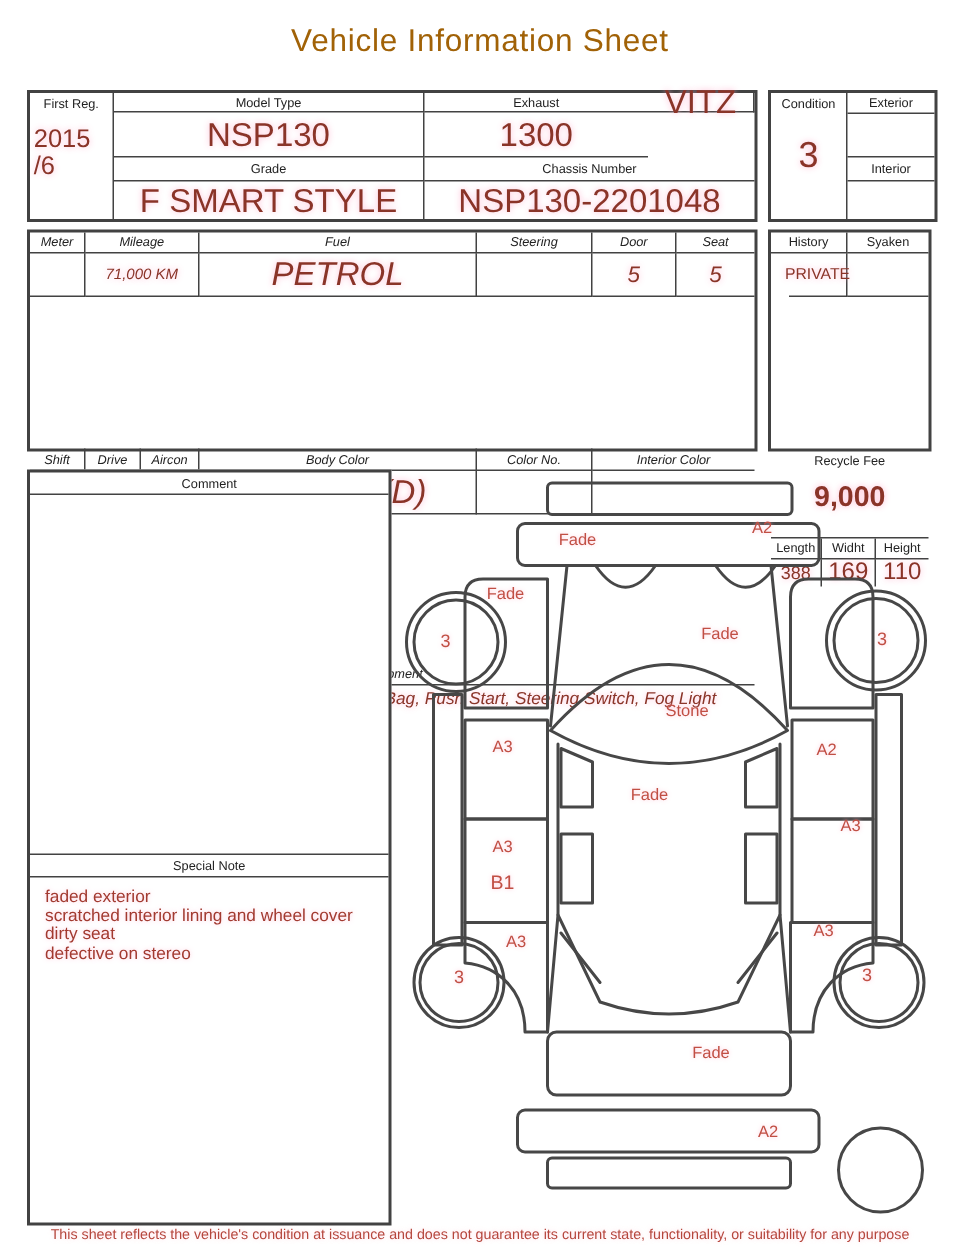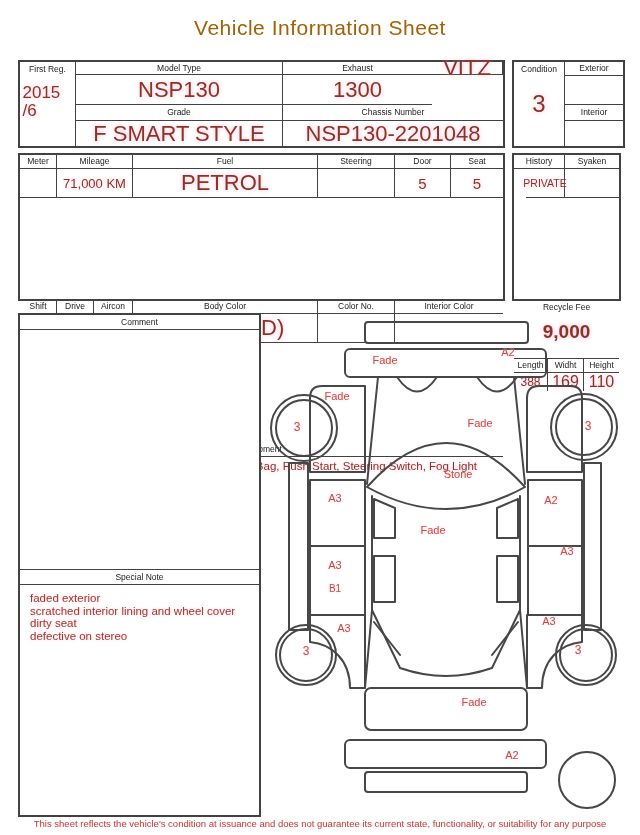--- a/index.html
+++ b/index.html
@@ -64,30 +64,30 @@
       <div class="lbl" style="padding-top:3px;">Condition</div>
       <div class="val condval" style="margin-top:16px;">3</div>
     </div>
     <div class="cell lbl bb">Exterior</div>
     <div class="cell bb"></div>
     <div class="cell lbl bb">Interior</div>
     <div class="cell"></div>
   </div>
 </div>
 
-<div class="abs tbl" style="left:18px;top:153px;width:487px;height:148px;display:flex;flex-direction:column;">
+<div class="abs tbl" style="left:18px;top:153px;width:487px;height:148px;display:flex;flex-direction:column;font-style:italic;">
   <div class="grid" style="grid-template-columns:37px 76px 185px 77px 56px 1fr;grid-template-rows:14px 29px;flex:0 0 auto;">
     <div class="cell lbl bb br">Meter</div>
     <div class="cell lbl bb br">Mileage</div>
     <div class="cell lbl bb br">Fuel</div>
     <div class="cell lbl bb br">Steering</div>
     <div class="cell lbl bb br">Door</div>
     <div class="cell lbl bb">Seat</div>
     <div class="cell bb br"></div>
-    <div class="cell val bb br" style="font-size:13px;">71,000 KM</div>
+    <div class="cell val bb br" style="font-size:10px;">71,000 KM</div>
     <div class="cell val bb br">PETROL</div>
     <div class="cell bb br"></div>
     <div class="cell val val-sm bb br">5</div>
     <div class="cell val val-sm bb">5</div>
   </div>
   <div class="grid" style="grid-template-columns:37px 37px 39px 185px 77px 1fr;grid-template-rows:15px 29px;flex:0 0 auto;">
     <div class="cell lbl bb br">Shift</div>
     <div class="cell lbl bb br">Drive</div>
     <div class="cell lbl bb br">Aircon</div>
     <div class="cell lbl bb br">Body Color</div>
@@ -198,21 +198,21 @@
       <span class="dlabel" style="left: 67px; top: 86px; font-size: 11px;">Fade</span>
       <span class="dlabel" style="left: 210px; top: 113px; font-size: 11px;">Fade</span>
       <span class="dlabel" style="left: 27px; top: 117px; font-size: 12px;">3</span>
       <span class="dlabel" style="left: 318px; top: 116px; font-size: 12px;">3</span>
       <span class="dlabel" style="left: 188px; top: 164px; font-size: 11px;">Stone</span>
       <span class="dlabel" style="left: 65px; top: 188px; font-size: 11px;">A3</span>
       <span class="dlabel" style="left: 281px; top: 190px; font-size: 11px;">A2</span>
       <span class="dlabel" style="left: 163px; top: 220px; font-size: 11px;">Fade</span>
       <span class="dlabel" style="left: 297px; top: 241px; font-size: 11px;">A3</span>
       <span class="dlabel" style="left: 65px; top: 255px; font-size: 11px;">A3</span>
-      <span class="dlabel" style="left: 65px; top: 278px; font-size: 10px;">B1</span>
+      <span class="dlabel" style="left: 65px; top: 278px; font-size: 13px;">B1</span>
       <span class="dlabel" style="left: 74px; top: 318px; font-size: 11px;">A3</span>
       <span class="dlabel" style="left: 279px; top: 311px; font-size: 11px;">A3</span>
       <span class="dlabel" style="left: 36px; top: 341px; font-size: 12px;">3</span>
       <span class="dlabel" style="left: 308px; top: 340px; font-size: 12px;">3</span>
       <span class="dlabel" style="left: 204px; top: 392px; font-size: 11px;">Fade</span>
       <span class="dlabel" style="left: 242px; top: 445px; font-size: 11px;">A2</span>
     </div>
 </div>
 
 <div class="abs footer">This sheet reflects the vehicle's condition at issuance and does not guarantee its current state, functionality, or suitability for any purpose</div>

